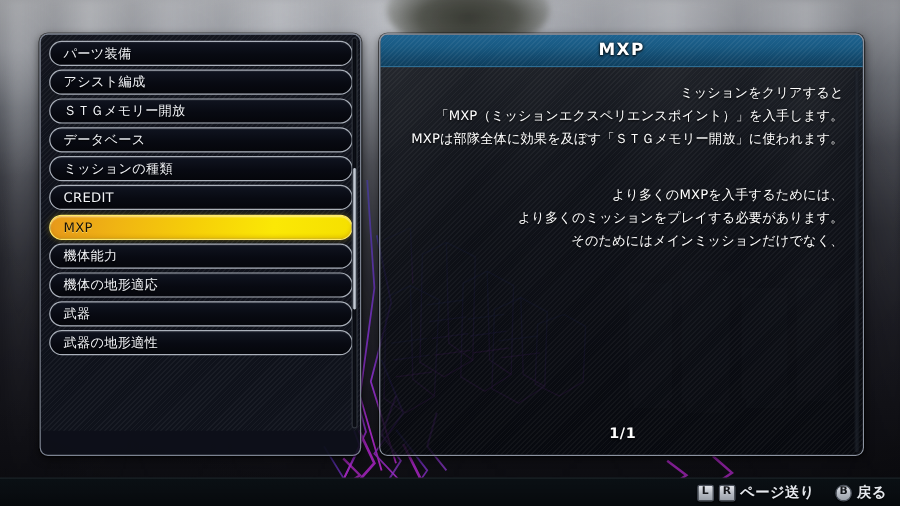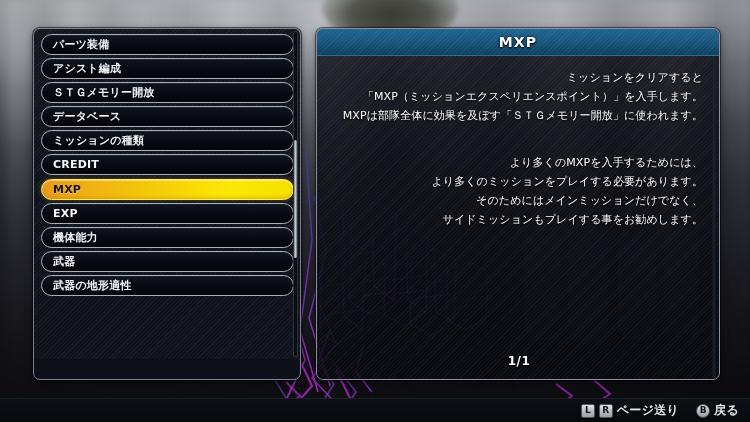--- a/index.html
+++ b/index.html
@@ -142,21 +142,21 @@
   .menu-item {
     position: relative;
     height: 21px;
     border-radius: 11px;
     border: 1px solid #aab0ba;
     background: linear-gradient(180deg, #101420 0%, #080a12 55%, #05060b 100%);
     display: flex;
     align-items: center;
     padding-left: 11px;
     font-size: 11px;
-    font-weight: bold;
+    font-weight: normal;
     color: #f2f4f8;
     text-shadow: 0 1px 1px rgba(0,0,0,0.95);
     letter-spacing: 0.2px;
     box-shadow: inset 0 1px 0 rgba(255,255,255,0.06);
   }
 
   .menu-item.selected {
     background: linear-gradient(100deg,
       #e7991b 0%,
       #f0b413 22%,
@@ -418,24 +418,24 @@
           <li class="menu-item">
             <span>ミッションの種類</span>
           </li>
           <li class="menu-item">
             <span>CREDIT</span>
           </li>
           <li class="menu-item selected">
             <span>MXP</span>
           </li>
           <li class="menu-item">
-            <span>EXP</span>
-          </li>
-          <li class="menu-item">
             <span>機体能力</span>
+          </li>
+          <li class="menu-item">
+            <span>機体の地形適応</span>
           </li>
           <li class="menu-item">
             <span>武器</span>
           </li>
           <li class="menu-item">
             <span>武器の地形適性</span>
           </li>
         </ul>
 
       <div id="sidebar-scroll-track">
@@ -457,21 +457,20 @@
       <div id="content-paragraphs">
           <div class="para">
             <div class="body-line">ミッションをクリアすると</div>
             <div class="body-line">「MXP（ミッションエクスペリエンスポイント）」を入手します。</div>
             <div class="body-line">MXPは部隊全体に効果を及ぼす「ＳＴＧメモリー開放」に使われます。</div>
           </div>
           <div class="para">
             <div class="body-line">より多くのMXPを入手するためには、</div>
             <div class="body-line">より多くのミッションをプレイする必要があります。</div>
             <div class="body-line">そのためにはメインミッションだけでなく、</div>
-            <div class="body-line">サイドミッションもプレイする事をお勧めします。</div>
           </div>
         </div>
 
       <div id="page-indicator">1/1</div>
     </div>
 
     <div id="content-scroll-track"></div>
   </div>
 
   <div id="bottom-bar">

